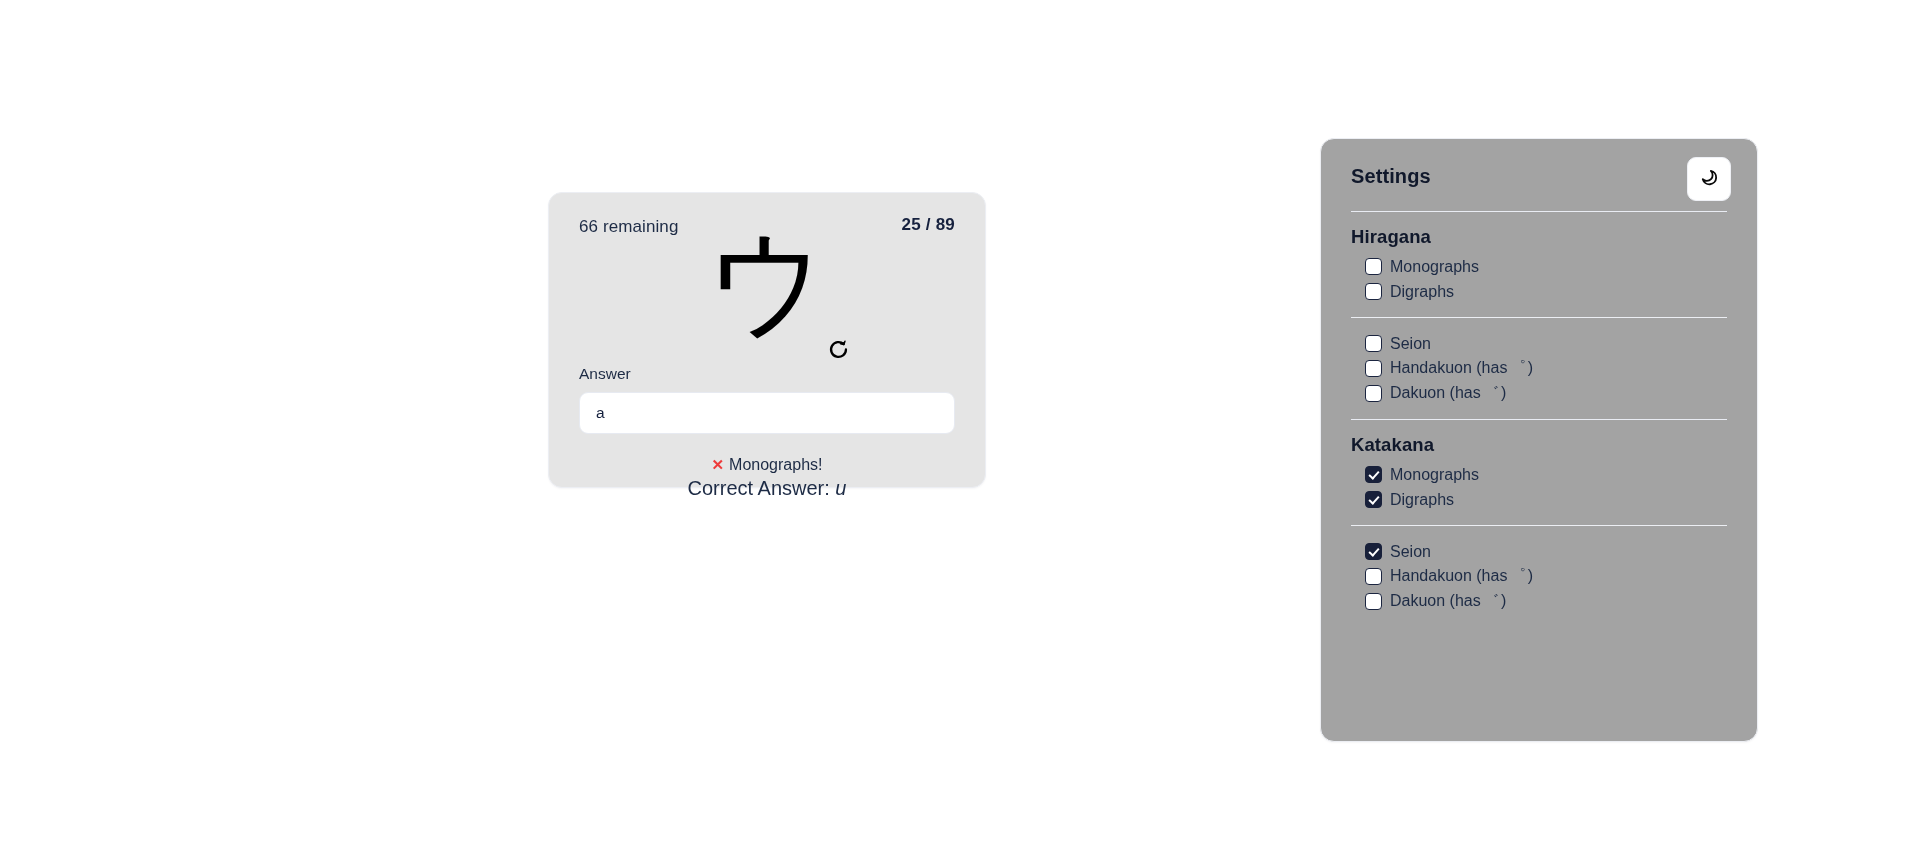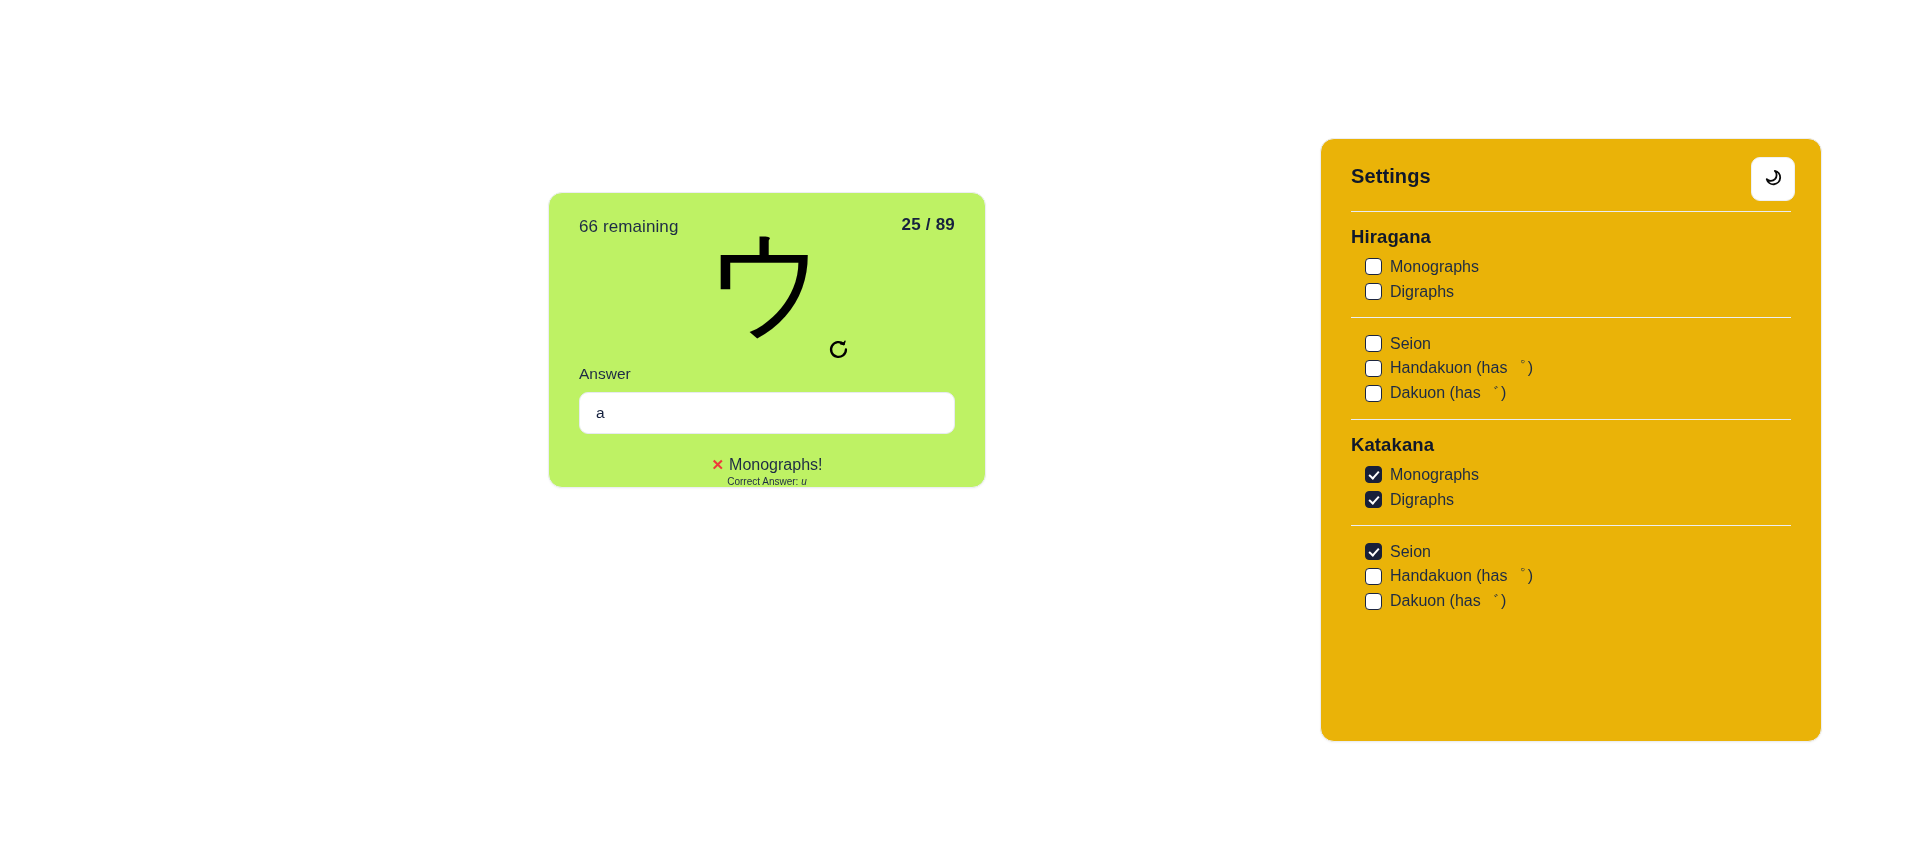--- a/index.html
+++ b/index.html
@@ -20,21 +20,21 @@
     background: #ffffff;
   }
 
   
   .quiz-card {
     position: absolute;
     left: 548px;
     top: 192px;
     width: 438px;
     height: 296px;
-    background: #bef264;
+    background: #e5e5e5;
     border: 1px solid #eceef3;
     border-radius: 14px;
     box-shadow: 0 1px 2px rgba(16,24,40,0.04);
     box-sizing: border-box;
     padding: 22px 30px 0 30px;
   }
 
   .card-topbar {
     position: relative;
     height: 30px;
@@ -142,36 +142,36 @@
   }
 
   .x-mark {
     color: #ee3a3a;
     font-weight: bold;
     margin-right: 5px;
     font-size: 15px;
   }
 
   .feedback-line2 {
-    font-size: 10px;
+    font-size: 20px;
     color: #1d2b45;
   }
 
   .correct-value {
     font-style: italic;
   }
 
   
   .settings-panel {
     position: absolute;
     left: 1320px;
     top: 138px;
-    width: 502px;
+    width: 438px;
     height: 604px;
-    background: #eab308;
+    background: #a3a3a3;
     border: 1px solid #eceef3;
     border-radius: 14px;
     box-shadow: 0 1px 2px rgba(16,24,40,0.04);
     box-sizing: border-box;
     padding: 26px 30px 0 30px;
   }
 
   .settings-head {
     position: relative;
     height: 46px;

